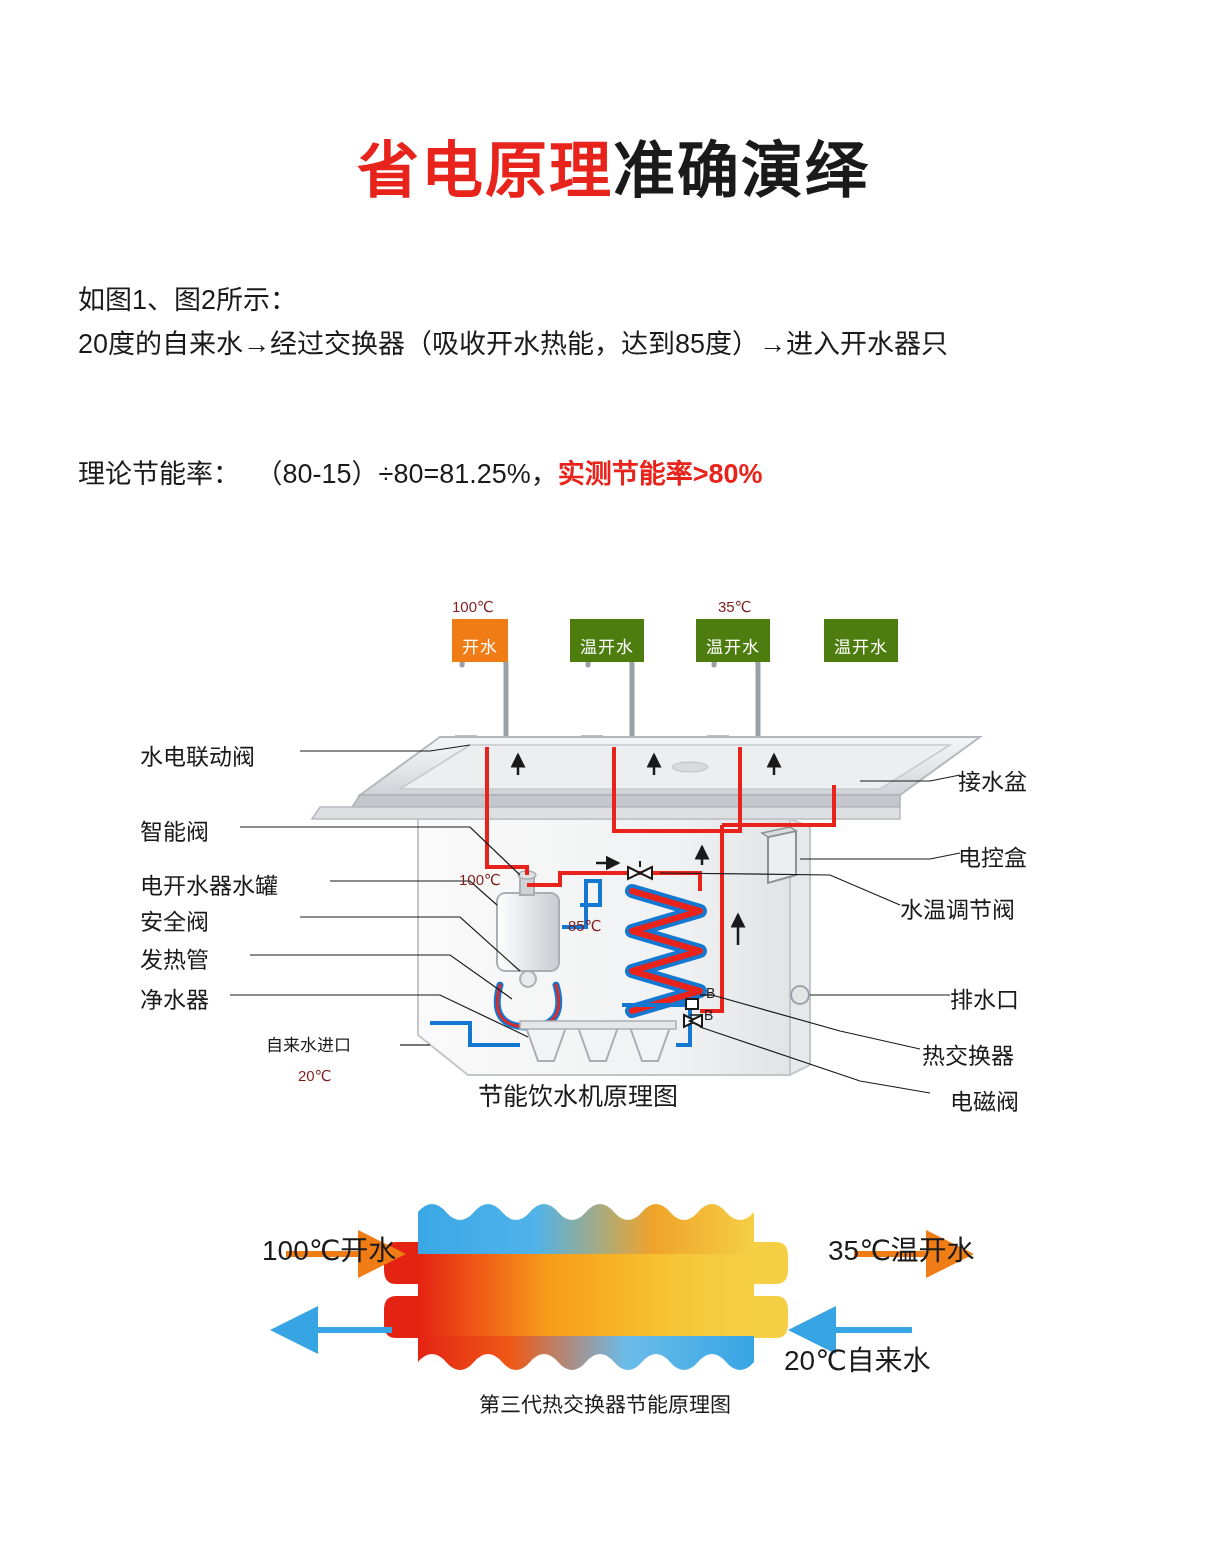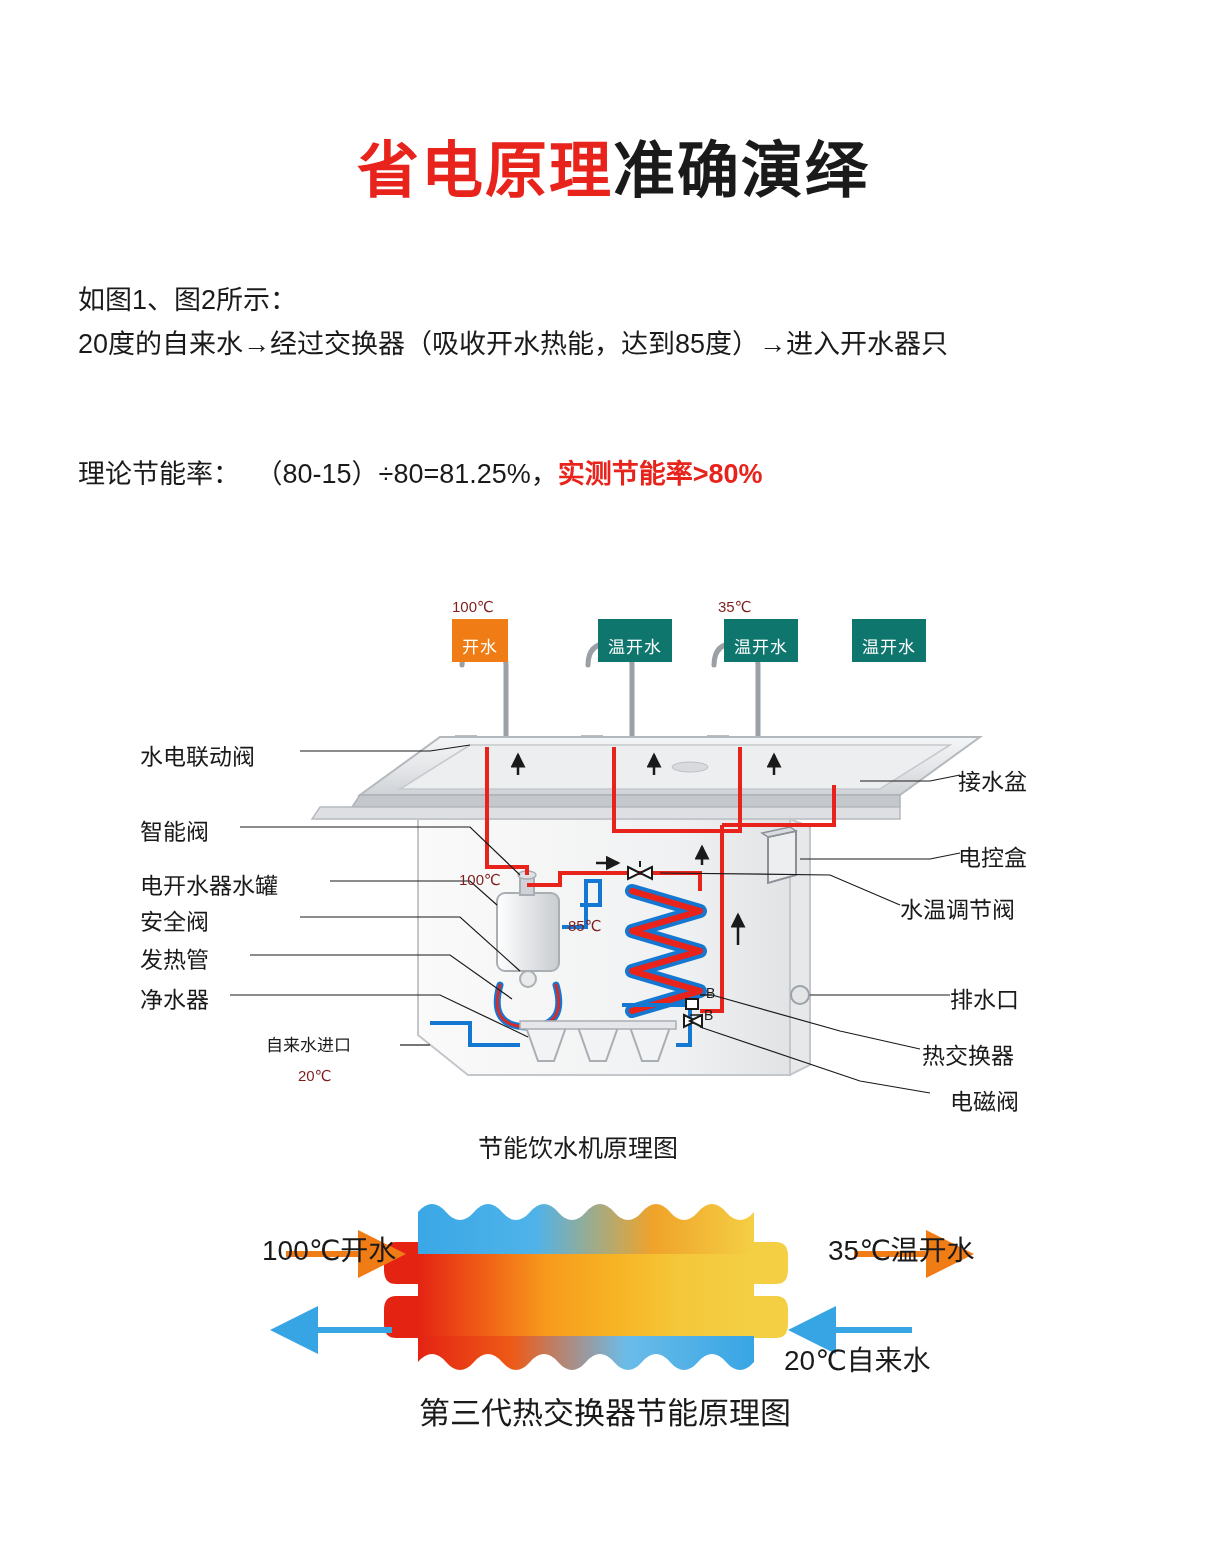--- a/index.html
+++ b/index.html
@@ -76,21 +76,21 @@
   .lbl.tiny { font-size: 14px; }
 
   .tag {
     position: absolute;
     font-size: 17px;
     color: #ffffff;
     padding: 14px 10px 4px 10px;
     white-space: nowrap;
     letter-spacing: 1px;
   }
-  .tag.blue { background: #0f766e; margin-left: 28px; }
+  .tag.blue { background: #4d7c0f; }
   .tag.orange { background: #ef7c14; }
 
   .temp {
     position: absolute;
     font-size: 15px;
     color: #7f1d1d;
     white-space: nowrap;
   }
 
   .caption {
@@ -114,21 +114,21 @@
     color: #1a1a1a;
     white-space: nowrap;
   }
   .hx-lbl .sm { font-size: 24px; }
   .hx-caption {
     position: absolute;
     left: 0;
     top: 1388px;
     width: 1210px;
     text-align: center;
-    font-size: 31px;
+    font-size: 21px;
     color: #1a1a1a;
   }
 </style>
 </head>
 <body>
 
 <div class="title">
   <span class="red">省电原理</span><span class="dark">准确演绎</span>
 </div>
 
@@ -329,21 +329,21 @@
 
   <div class="lbl small" style="left:266px; top:456px;">自来水进口</div>
   <div class="temp" style="left:298px; top:492px;">20℃</div>
 
   <div class="temp" style="left:459px; top:296px;">100℃</div>
   <div class="temp" style="left:568px; top:342px;">85℃</div>
 
   <div class="lbl tiny" style="left:706px; top:410px;">B</div>
   <div class="lbl tiny" style="left:704px; top:432px;">B</div>
 
-  <div class="caption" style="left:478px; top:553px;">节能饮水机原理图</div>
+  <div class="caption" style="left:478px; top:501px;">节能饮水机原理图</div>
 </div>
 
 <div class="hx">
   <svg width="1226" height="300" viewBox="0 0 1226 300">
     <defs>
       <linearGradient id="hxGrad" x1="0" y1="0" x2="1" y2="0">
         <stop offset="0%" stop-color="#e42313"></stop>
         <stop offset="18%" stop-color="#ef5a16"></stop>
         <stop offset="38%" stop-color="#f79a1c"></stop>
         <stop offset="58%" stop-color="#f7b323"></stop>

